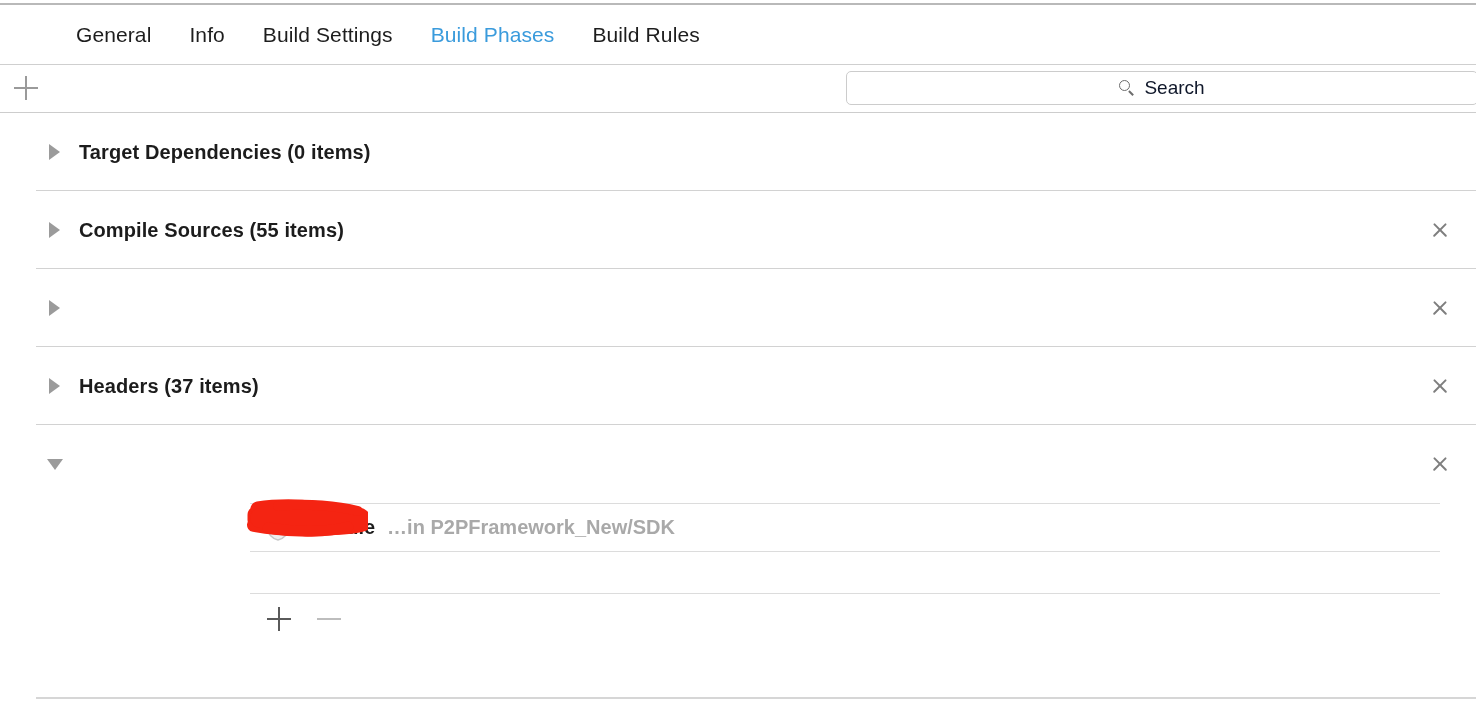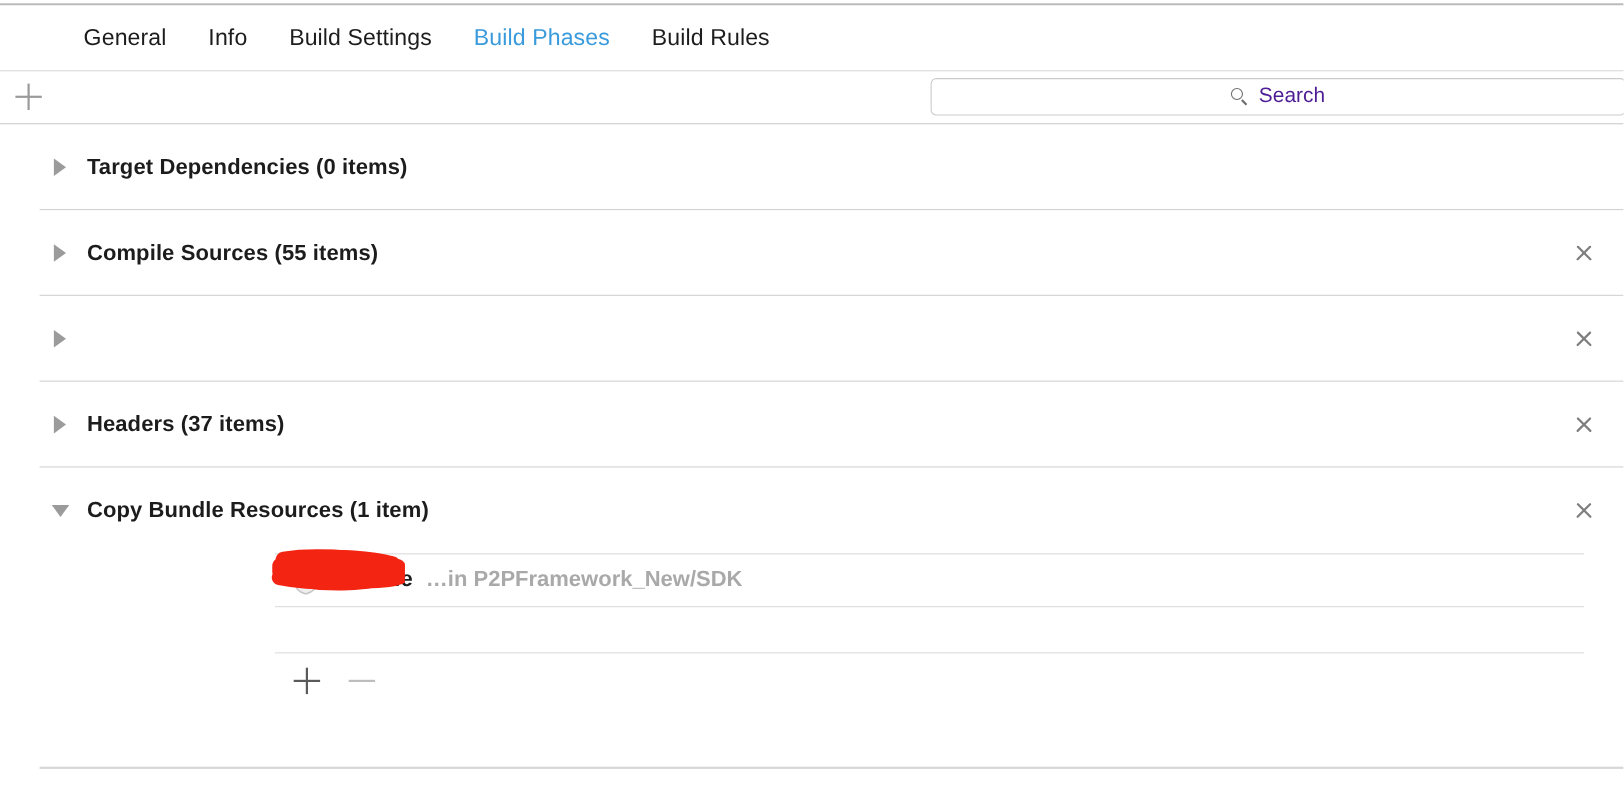--- a/index.html
+++ b/index.html
@@ -108,21 +108,21 @@
   .search-icon .handle {
     position: absolute;
     left: 10px; top: 10px;
     width: 6px; height: 1.8px;
     background: #6d6d6d;
     transform: rotate(45deg);
     transform-origin: left center;
   }
   .search-placeholder {
     font-size: 19px;
-    color: #4c1d95;
+    color: #0f172a;
     white-space: nowrap;
   }
 
   
   .phases {
     position: absolute;
     left: 0; top: 113px;
     width: 1476px;
   }
   .phase {
@@ -351,21 +351,20 @@
       <span class="phase-delete"></span>
     </div>
     <div class="phase-sep" style="top:77px"></div>
   </div>
 
   <div class="phase">
     <div class="phase-header">
       <span class="disclosure expanded">
           <i class="tri"></i>
         </span>
-      <span class="phase-title">Copy Bundle Resources (1 item)</span>
       <span class="phase-delete"></span>
     </div>
 
     <div class="phase-body">
       <div class="body-rule"></div>
 
       <div class="file-row">
         <span class="bundle-icon">
           <svg width="24" height="27" viewBox="0 0 24 27">
             <path d="M12 1 L22 5.5 L22 15 C22 21 17 24.5 12 26 C7 24.5 2 21 2 15 L2 5.5 Z" fill="#efefef" stroke="#c7c7c7" stroke-width="1.4"></path>

